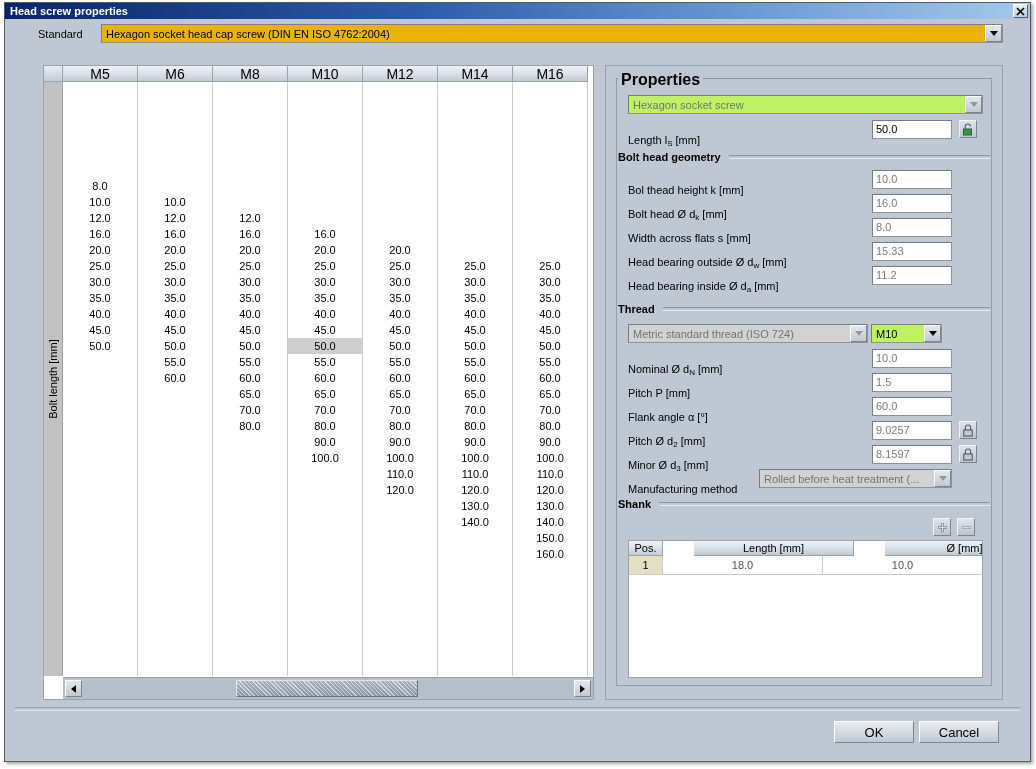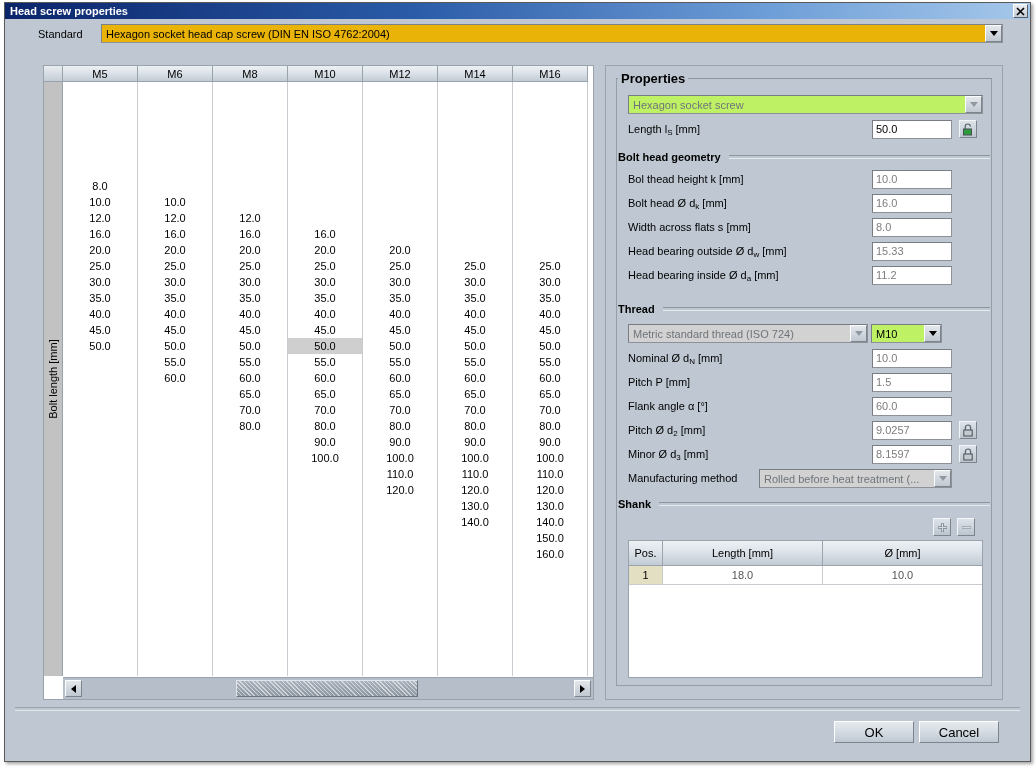--- a/index.html
+++ b/index.html
@@ -121,21 +121,21 @@
     display: flex;
     box-sizing: border-box;
   }
   .col-head {
     width: 75px; flex: none;
     background: linear-gradient(to bottom,#edf1f5 0%,#dde3ea 45%,#c2cbd4 100%);
     border-right: 1px solid #9aa2ab;
     border-bottom: 1px solid #9aa2ab;
     box-sizing: border-box;
     display: flex; align-items: center; justify-content: center;
-    font-size: 11px; color: #000;
+    font-size: 14px; color: #000;
   }
   #grid-area {
     position: absolute; left: 19px; top: 16px; right: 0; bottom: 23px;
     display: flex;
     background: #ffffff;
     overflow: hidden;
   }
   .col-body {
     width: 75px; flex: none;
     border-right: 1px solid #c8ccd1;
@@ -184,21 +184,21 @@
     background:#bfc8d2;
     border:1px solid #9aa2ab;
     box-sizing:border-box;
   }
   .group {
     position:absolute;
     left:10px; right:10px;
   }
   .group > .legend {
     position:absolute; left:2px; top:-7px;
-    font-weight:bold; font-size:13px;
+    font-weight:bold; font-size:16px;
     background:#bfc8d2; padding:0 3px;
     white-space:nowrap;
   }
   .etched-box {
     position:absolute; left:0; right:0; top:0; bottom:0;
     border:1px solid #959da6;
     border-top-color:#8d959e;
     box-sizing:border-box;
   }
   .section-head {
@@ -206,21 +206,21 @@
     font-weight:bold; font-size:11px;
     display:flex; align-items:center; width:100%;
   }
   .section-head .rule {
     flex:1; height:2px; margin-left:8px; margin-right:2px;
     border-top:1px solid #8d959e;
     border-bottom:1px solid #e5eaee;
   }
 
   .fld-row { position:absolute; height:20px; }
-  .fld-label { position:absolute; left:0; top:3px; font-size:11px; white-space:nowrap; }
+  .fld-label { position:absolute; left:0; top:14px; font-size:11px; white-space:nowrap; }
   .txt {
     position:absolute;
     height:19px; box-sizing:border-box;
     background:#ffffff;
     border:1px solid #8d9299;
     border-top-color:#787d84; border-left-color:#787d84;
     font-size:11px; line-height:17px; padding-left:3px;
     color:#000; overflow:hidden; white-space:nowrap;
   }
   .txt.ro { color:#7d7d7d; }
@@ -244,21 +244,21 @@
   sub { font-size:8px; vertical-align: -2px; }
 
   
   #shank-table {
     position:absolute;
     border:1px solid #9aa2ab;
     background:#ffffff;
     box-sizing:border-box;
     overflow:hidden;
   }
-  #shank-head { display:flex; height:25px; }
+  #shank-head { display:flex; height:15px;gap:31px; }
   #shank-head > div {
     background: linear-gradient(to bottom,#edf1f5 0%,#dde3ea 45%,#c2cbd4 100%);
     border-right:1px solid #9aa2ab; border-bottom:1px solid #9aa2ab;
     box-sizing:border-box;
     display:flex; align-items:center; justify-content:center;
     font-size:11px;
   }
   #shank-body .srow { display:flex; height:19px; }
   #shank-body .srow > div {
     border-right:1px solid #c8ccd1; border-bottom:1px solid #c8ccd1;

